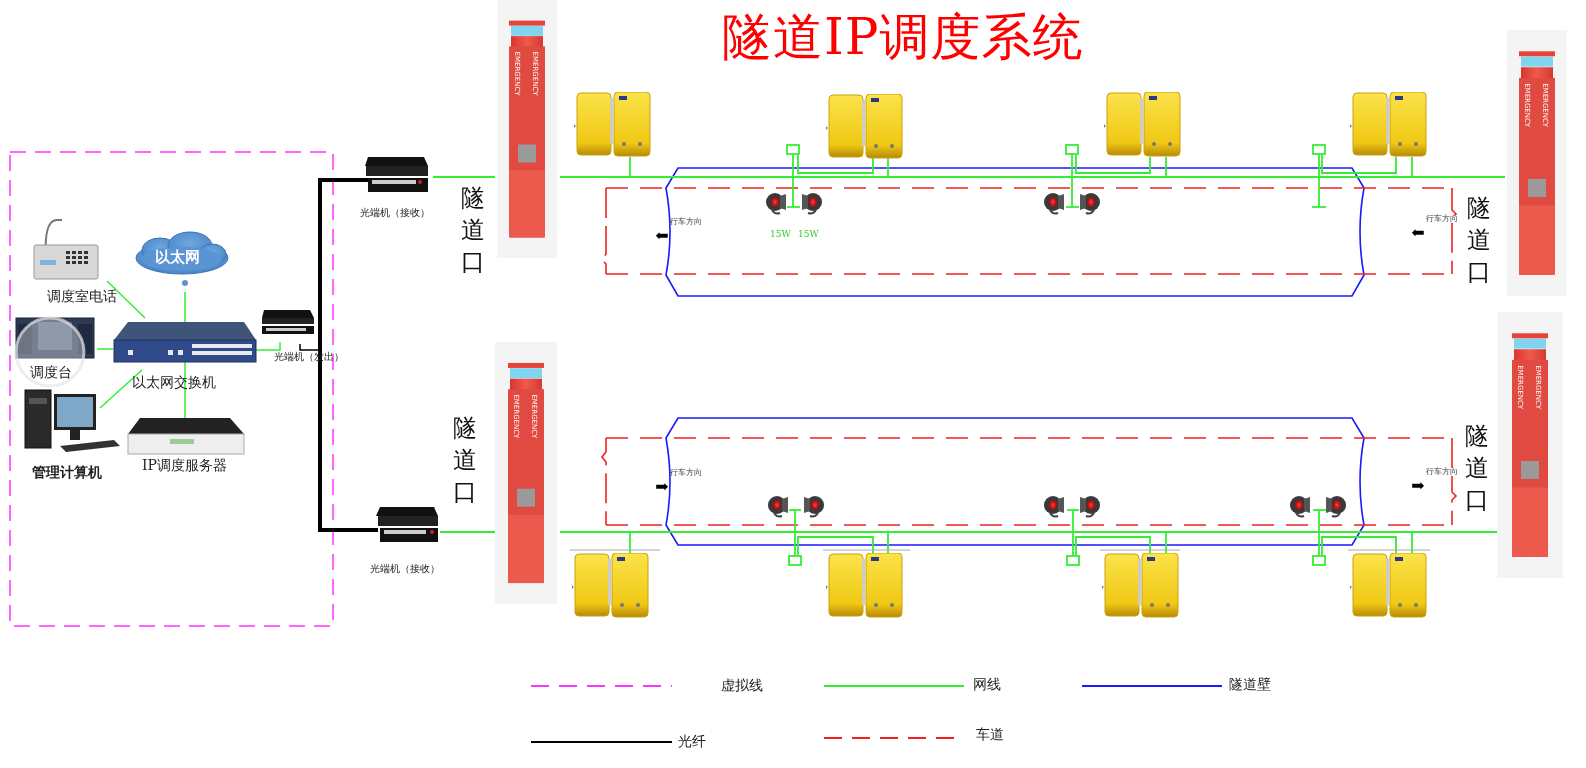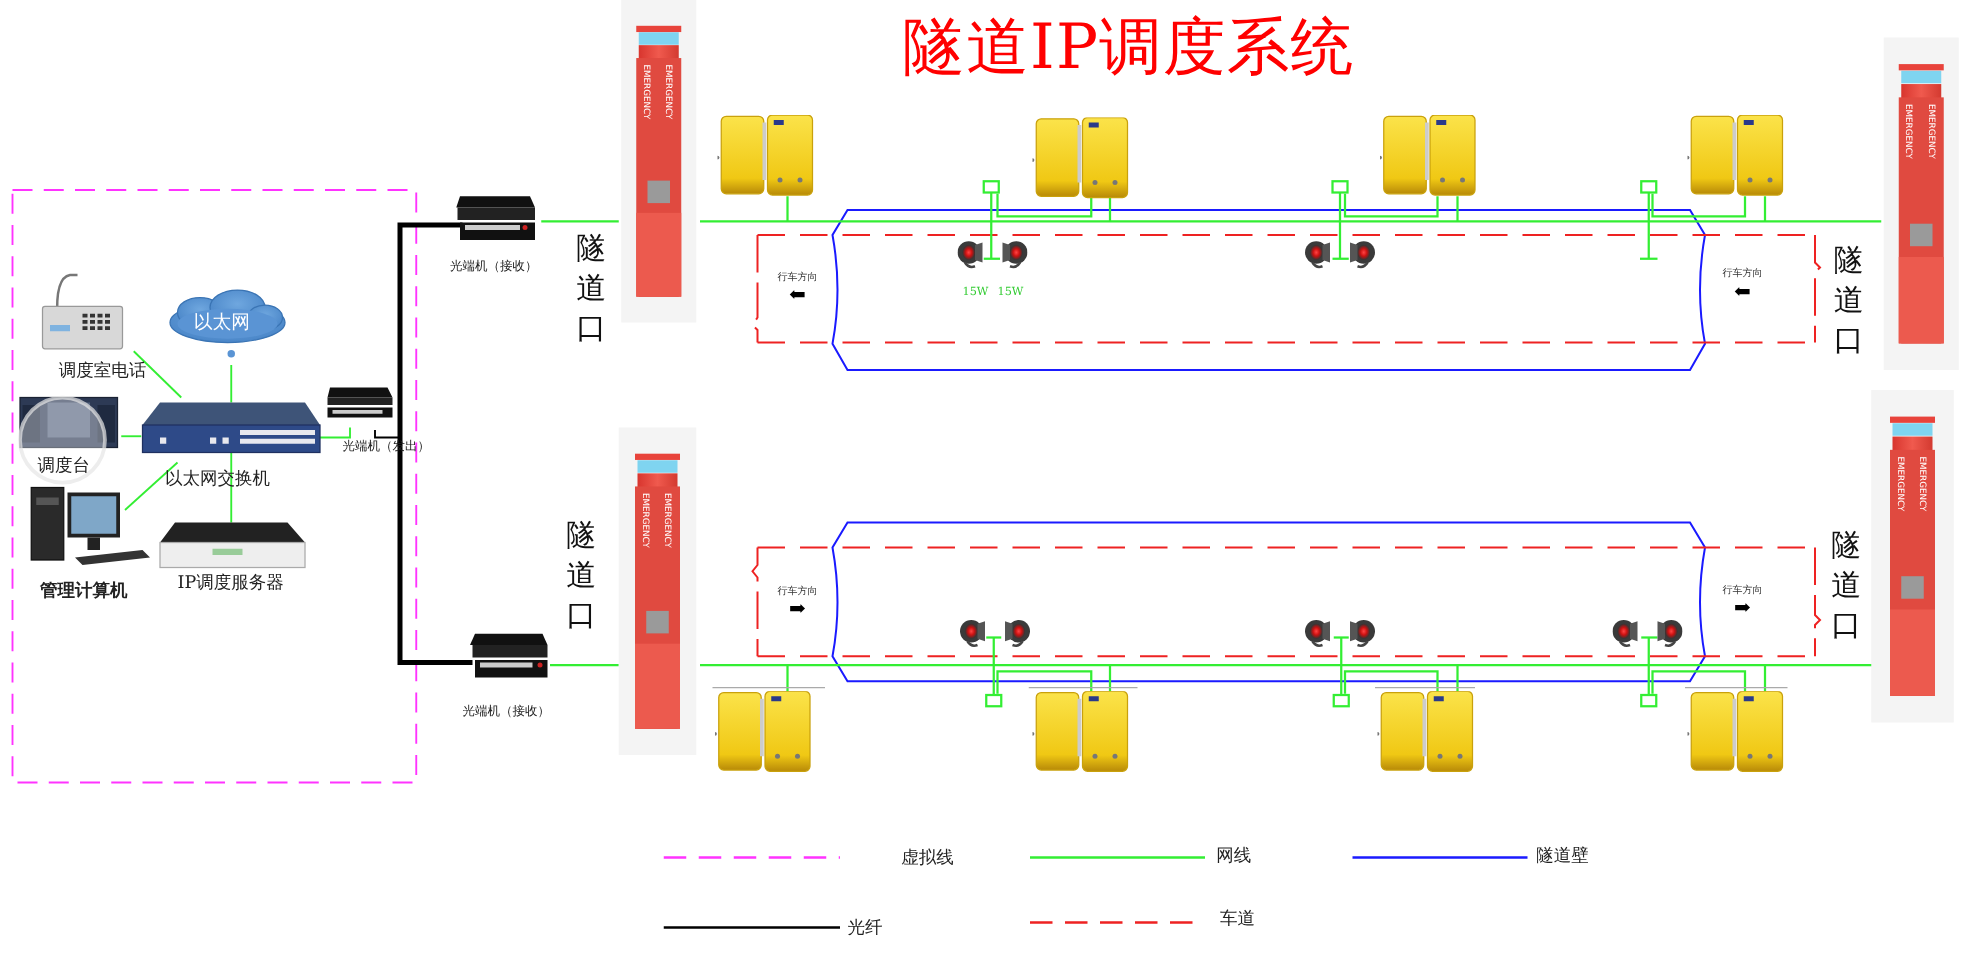--- a/index.html
+++ b/index.html
@@ -1,21 +1,21 @@
 <!DOCTYPE html>
 <html><head>
 <meta charset="utf-8">
 <style>
   html,body{margin:0;padding:0;background:#ffffff;}
   body{width:1586px;height:768px;position:relative;overflow:hidden;font-family:"DejaVu Serif","Liberation Serif",serif;}
   .abs{position:absolute;}
   .title{left:722px;top:4px;font-size:50px;color:#ff0000;letter-spacing:1px;white-space:nowrap;font-family:"DejaVu Serif","Liberation Serif",serif;text-align:right;}
   .lbl{font-size:14px;color:#222;white-space:nowrap;}
   .lbl-sm{font-size:10px;color:#222;white-space:nowrap;}
-  .tiny{font-size:8px;color:#333;white-space:nowrap;}
+  .tiny{font-size:8px;color:#333;white-space:nowrap;margin-left:48px;}
   .w15{font-size:9px;color:#33cc33;white-space:nowrap;}
   .portal{font-size:24px;color:#111;line-height:32px;width:26px;text-align:center;}
   .cloud-txt{font-size:15px;color:#fff;}
   svg{position:absolute;left:0;top:0;}
   .leg{font-size:14px;color:#222;white-space:nowrap;}
 </style>
 </head>
 <body>
 
 <div class="abs title">隧道IP调度系统</div>
@@ -440,21 +440,21 @@
     <div class="abs" style="left: 1324px; top: 495px; width: 22px; height: 24px;">
       <svg width="22" height="24" style="position:absolute;left:0;top:0;transform:scaleX(-1);">
       <ellipse cx="9" cy="10" rx="9" ry="9" fill="#3a3a3a"></ellipse>
       <ellipse cx="9" cy="10" rx="5" ry="6" fill="url(#spk)"></ellipse>
       <path d="M14,4 L20,2 L20,18 L14,16 Z" fill="#555"></path>
       <path d="M6,18 Q9,23 14,21" stroke="#444" stroke-width="2" fill="none"></path>
     </svg>
     </div>
   </div>
 
-<div class="abs cloud-txt" style="left:155px;top:248px;">以太网</div>
+<div class="abs cloud-txt" style="left:155px;top:248px;font-weight:bold;">以太网</div>
 <div class="abs lbl" style="left:47px;top:288px;">调度室电话</div>
 <div class="abs lbl" style="left:30px;top:364px;">调度台</div>
 <div class="abs lbl" style="left:132px;top:374px;">以太网交换机</div>
 <div class="abs lbl" style="left:32px;top:464px;font-weight:bold;">管理计算机</div>
 <div class="abs lbl" style="left:142px;top:457px;text-align:center;">IP调度服务器</div>
 <div class="abs lbl-sm" style="left:258px;top:350px;margin-left:16px;">光端机（发出）</div>
 <div class="abs lbl-sm" style="left:360px;top:206px;">光端机（接收）</div>
 <div class="abs lbl-sm" style="left:370px;top:562px;">光端机（接收）</div>
 
 <div class="abs portal" style="left:460px;top:182px;">

